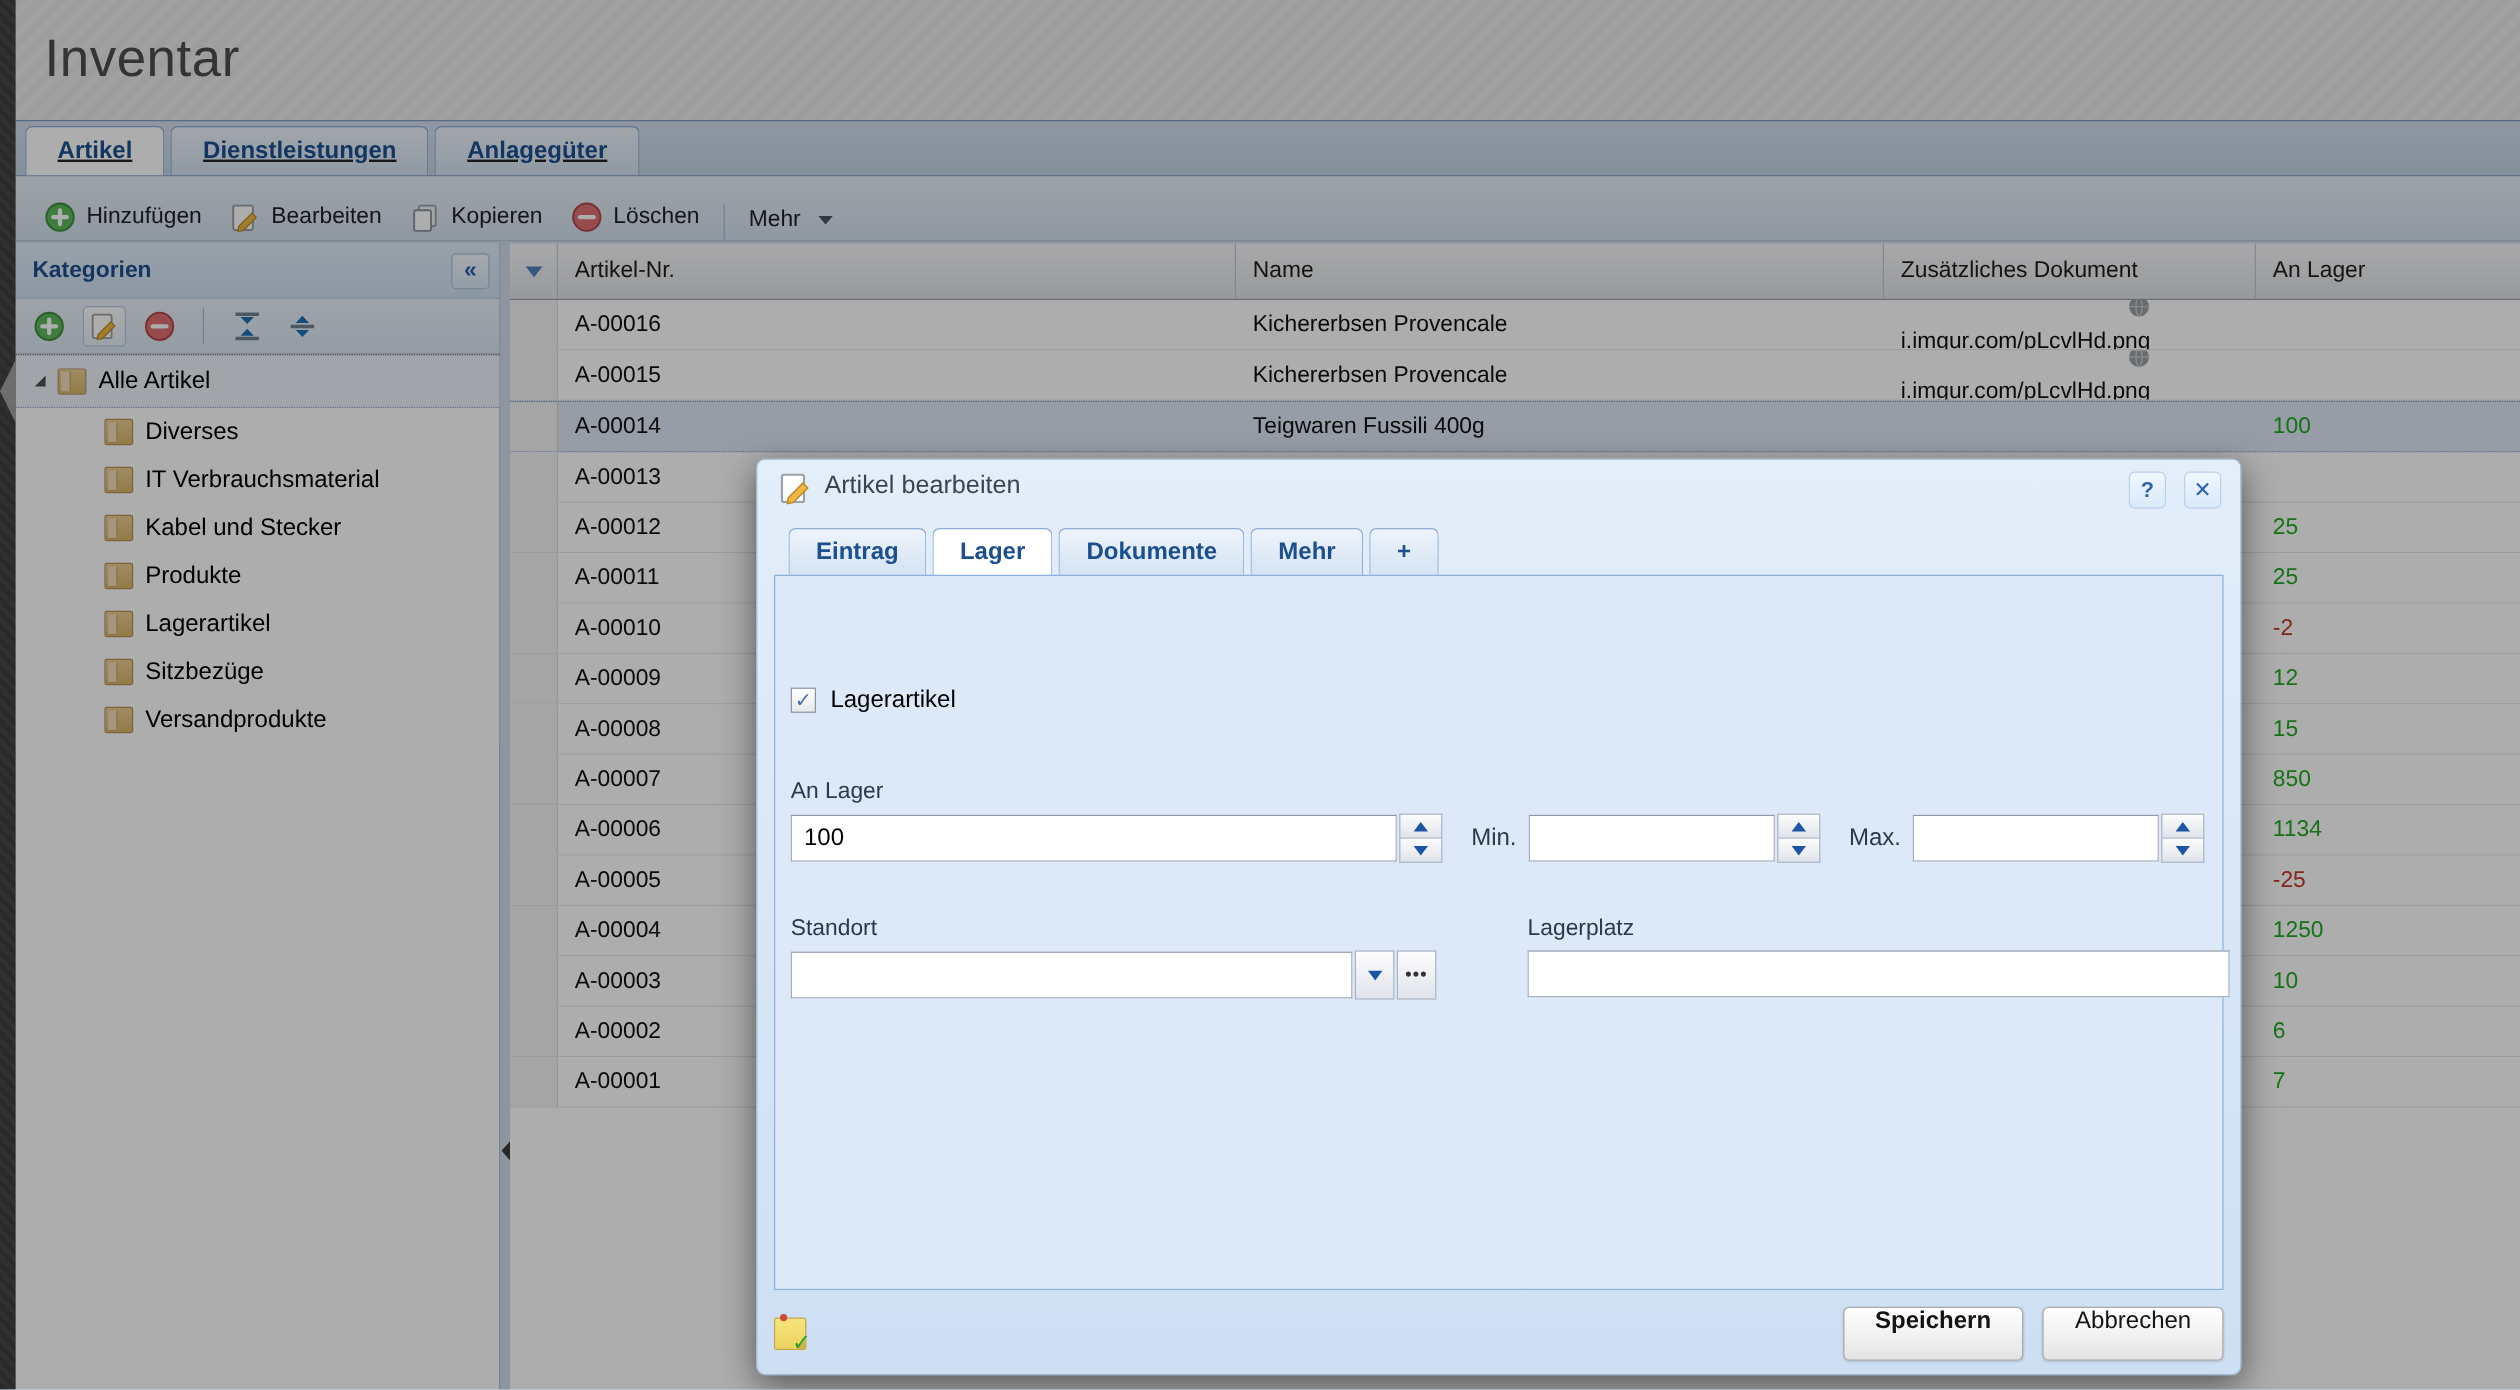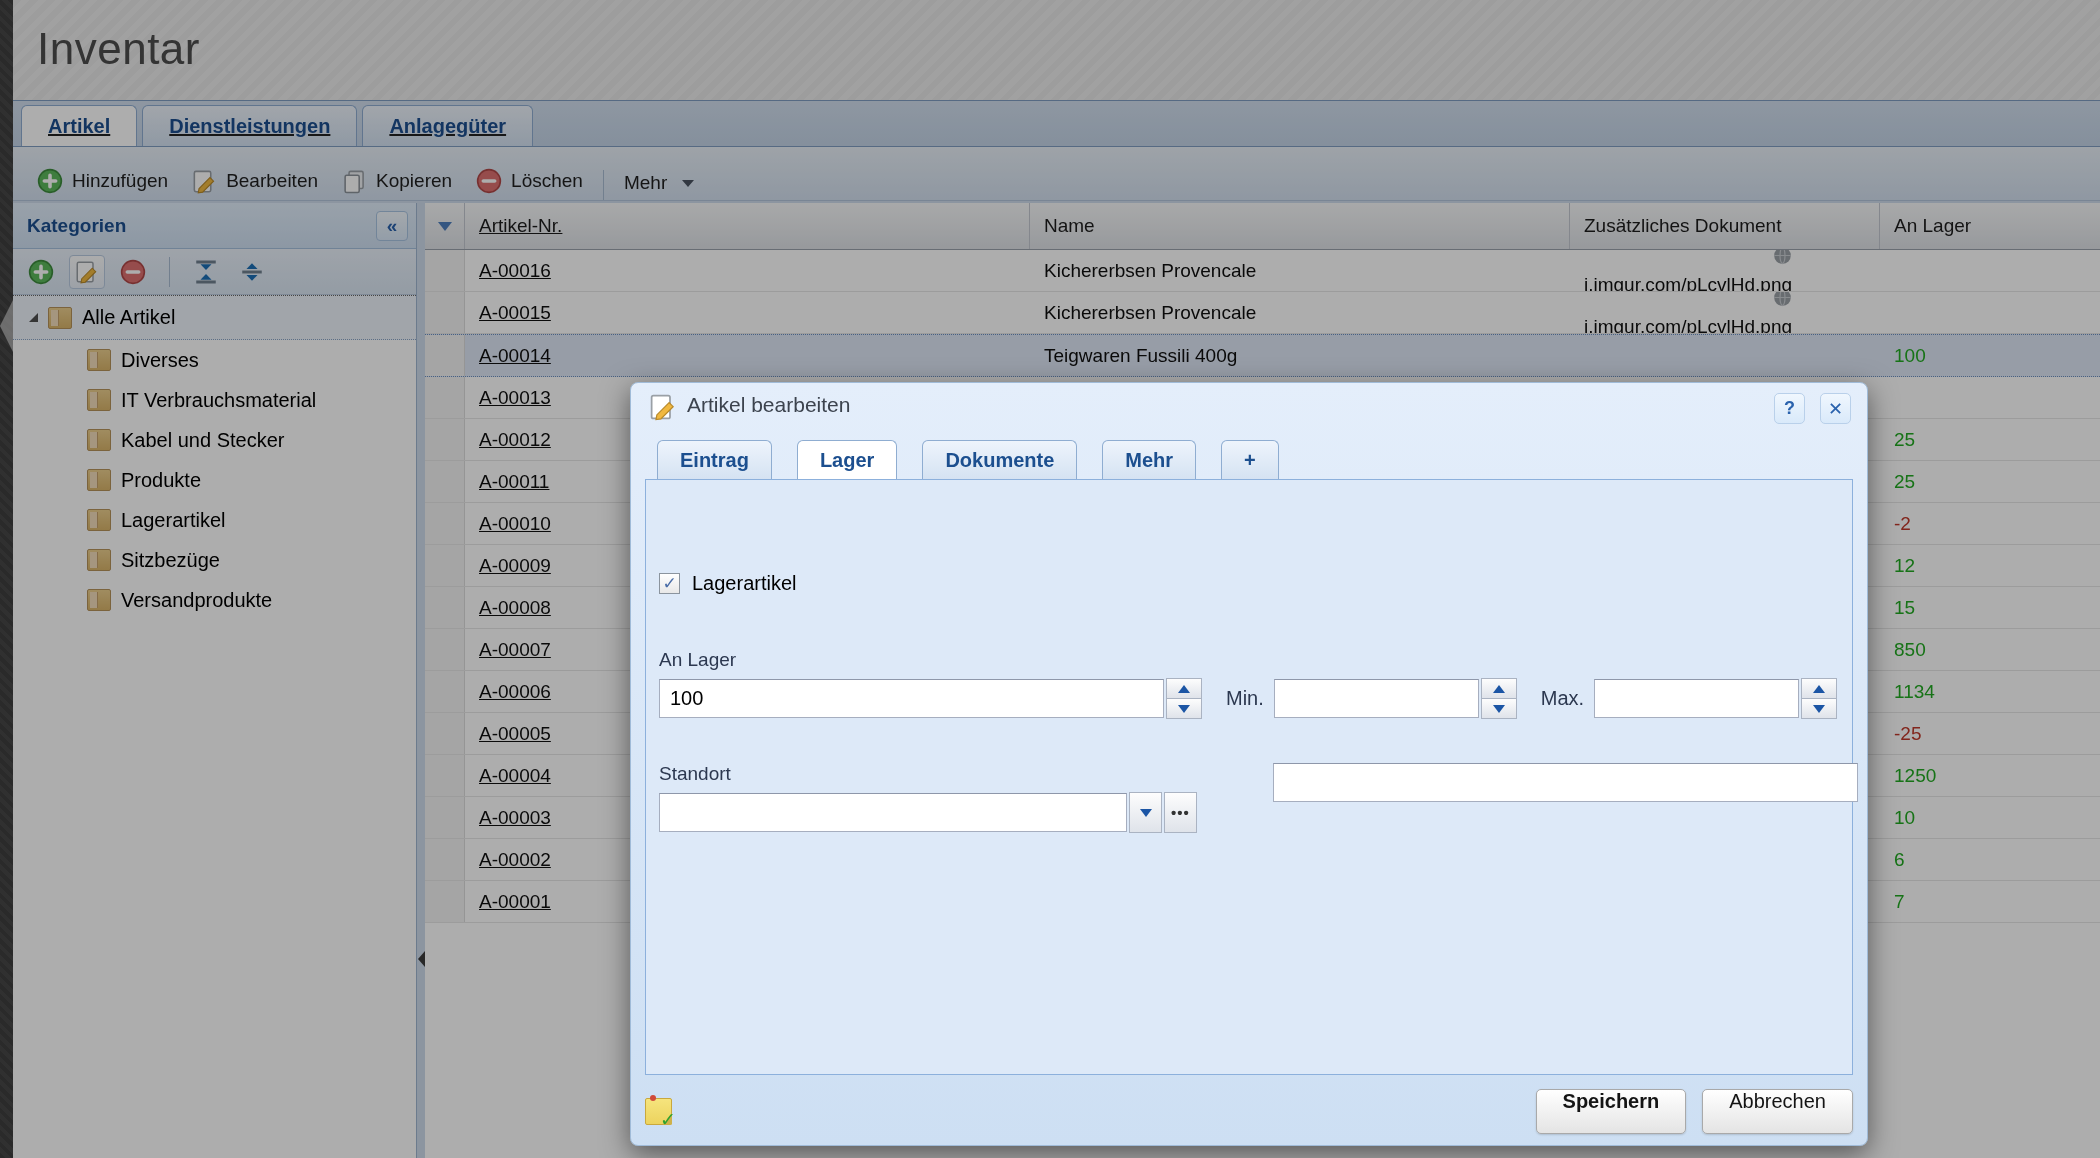--- a/index.html
+++ b/index.html
@@ -61,21 +61,21 @@
   
   .splitter { position:absolute; left:404px; top:0; bottom:0; width:8px; background:#cfdcec; cursor:col-resize; }
   .split-arrow { position:absolute; left:1px; top:748px; width:0; height:0;
     border-top:8px solid transparent; border-bottom:8px solid transparent; border-right:7px solid #3c3c3c; }
   
   .grid { position:absolute; left:412px; top:0; right:0; bottom:0; background:#fff; }
   .grid-header { height:47px; display:flex; background:linear-gradient(#f8f9fa,#dfe2e7); border-bottom:1px solid #9aa1ac; }
   .hcell { display:flex; align-items:center; padding-left:14px; font-size:19px; color:#1d1d1d;
     border-right:1px solid #c3c8d0; cursor:pointer; }
   .c0 { width:40px; padding-left:0; justify-content:center; }
-  .c1 { width:565px;text-decoration:underline; } .c2 { width:540px; } .c3 { width:310px; } .c4 { flex:1; border-right:none; }
+  .c1 { width:565px; } .c2 { width:540px; } .c3 { width:310px; } .c4 { flex:1; border-right:none; }
   .hmenu-tri { width:0; height:0; border-left:7px solid transparent; border-right:7px solid transparent; border-top:9px solid #4d7fbe; }
   .grow { height:42px; display:flex; border-bottom:1px solid #e6e6e6; background:#fff; }
   .grow .cell { display:flex; align-items:center; padding-left:14px; font-size:19px; color:#0f0f0f; overflow:hidden; white-space:nowrap; }
   .grow .c0 { background:#f3f3f3; border-right:1px solid #dcdcdc; }
   .grow.selected { background:#dfe8f6; border-top:1px dotted #6c8fc0; border-bottom:1px dotted #6c8fc0; height:43px; }
   .stock { font-weight:normal; }
   .stock.pos { color:#22aa22; }
   .stock.neg { color:#c0392b; }
   .doc-link { display:flex; align-items:flex-end; gap:9px;flex-direction:column; }
   
@@ -84,21 +84,21 @@
   .mask { position:absolute; inset:0; background:rgba(0,0,0,0.32); z-index:40; }
   
   .dialog { position:absolute; left:630px; top:382px; width:1238px; height:764px; z-index:50;
     background:linear-gradient(#e4eefb,#cddff3); border:1px solid #a0bbd8; border-radius:8px;
     box-shadow:0 8px 28px rgba(0,0,0,.5); padding:0 14px; }
   .dialog-header { height:52px; display:flex; gap:10px; padding:10px 2px 0 4px; }
   .dialog-title { font-size:21px; color:#3c434e; flex:1; }
   .dlg-tool { width:31px; height:31px; border:1px solid #b9d0ea; border-radius:5px;
     background:linear-gradient(#f0f7fe,#d9e9fa); color:#2a62ad; font-size:18px; font-weight:bold;
     display:flex; align-items:center; justify-content:center; cursor:pointer; margin-left:5px; }
-  .dialog-tabs { display:flex; align-items:flex-end; height:44px; padding-left:12px;gap:20px; }
+  .dialog-tabs { display:flex; align-items:flex-end; height:44px; padding-left:12px; }
   .dtab { height:40px; margin-right:5px; padding:0 22px; display:flex; align-items:center;
     border:1px solid #8fadd1; border-bottom:none; border-radius:6px 6px 0 0;
     background:linear-gradient(#eef4fc,#d4e2f2); cursor:pointer; position:relative; top:1px; }
   .dtab span { font-size:20px; font-weight:bold; color:#1c4f8f; }
   .dtab.active { background:#fff; }
   .dialog-content { position:absolute; left:14px; right:14px; top:96px; bottom:70px;
     background:#dde9f8; border:1px solid #8cb0dc; padding:92px 0 0 13px; }
   .chk-row { display:flex; align-items:center; gap:12px; }
   .checkbox { width:21px; height:21px; background:linear-gradient(#fff,#e8e8e8); border:1px solid #8b949e;
     display:flex; align-items:center; justify-content:center; cursor:pointer; }
@@ -549,20 +549,21 @@
           <input class="txt" style="width: 468px;" value="">
           <div class="combo-btn">
             <span class="tri-dn" style="border-top-color:#1b55a5;"></span>
           </div>
           <div class="combo-btn">
             <span class="dots">•••</span>
           </div>
         </div>
       </div>
       <div style="margin-left:76px;">
+        <div class="field-label">Lagerplatz</div>
         <input class="txt" style="width: 585px;" value="">
       </div>
     </div>
   </div>
 
   <div class="dialog-footer">
     <div class="note-icon">
       <span class="pin"></span>
       <span class="ok">✓</span>
     </div>

